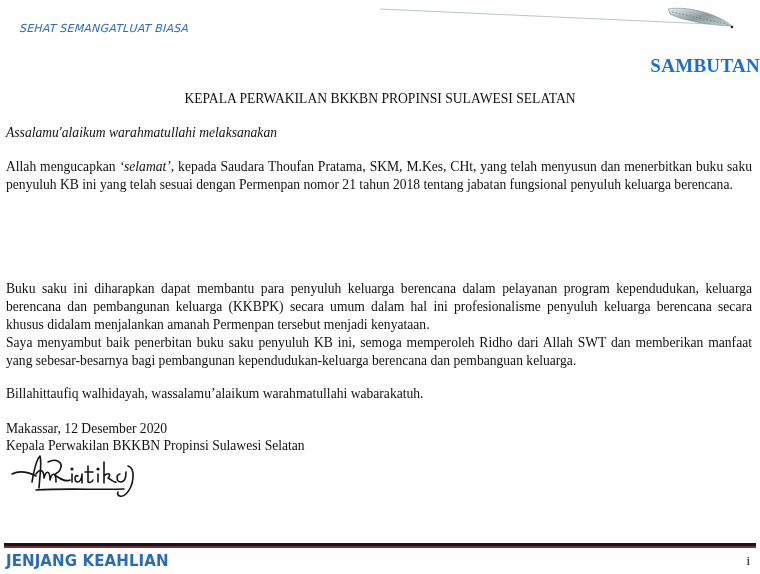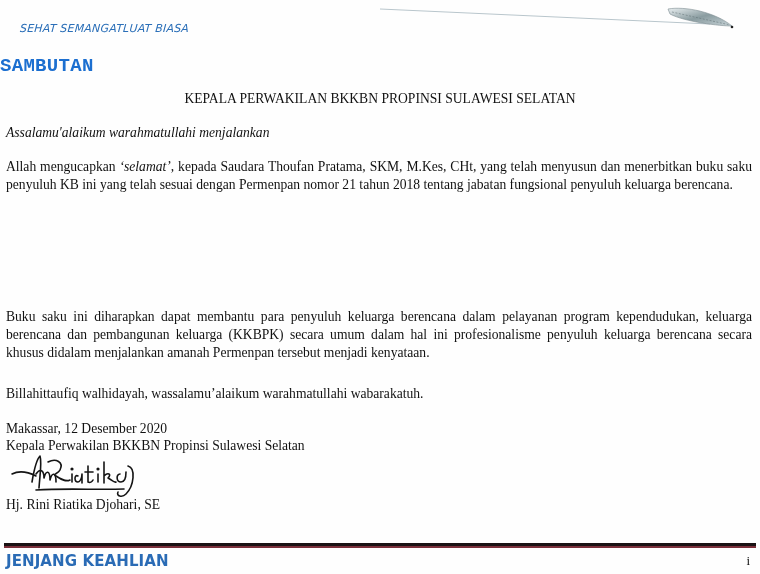--- a/index.html
+++ b/index.html
@@ -37,22 +37,22 @@
       left: 380px;
       top: 0;
       width: 360px;
       height: 40px;
     }
     .title {
       position: absolute;
       left: 0;
       width: 760px;
       top: 55px;
-      text-align: left;
-      font-family: Liberation Mono, monospace;
+      text-align: right;
+      font-family: Liberation Serif, serif;
       font-weight: bold;
       font-size: 19px;
       color: #1c6fd0;
       letter-spacing: 0.3px;
     }
     .subtitle {
       position: absolute;
       left: 0;
       width: 760px;
       top: 91px;
@@ -68,21 +68,21 @@
       line-height: 18px;
       text-align: justify;
       color: #111;
     }
     .greeting {
       top: 124px;
       font-style: italic;
     }
     .p1 { top: 158px; }
     .p2 { top: 229px; }
-    .p3 { top: 280px; margin-top: 28px; }
+    .p3 { top: 280px; }
     .p4 { top: 334px; }
     .p5 { top: 385px; }
     .closing {
       position: absolute;
       left: 6px;
       top: 420px;
       font-size: 13.6px;
       line-height: 17px;
       color: #111;
     }
@@ -144,27 +144,28 @@
     </defs>
     <line x1="0" y1="9" x2="330" y2="24" stroke="#b9c6cc" stroke-width="1"></line>
     <path d="M288 9 C 305 6, 335 12, 352 26 C 340 26, 305 22, 290 14 Z" fill="url(#quillGrad)" stroke="#7c8c90" stroke-width="0.6"></path>
     <line x1="292" y1="12" x2="350" y2="25" stroke="#5c6c70" stroke-width="0.5" stroke-dasharray="2,1.5"></line>
     <circle cx="352" cy="27" r="1.3" fill="#222"></circle>
   </svg>
 
   <div class="title">SAMBUTAN</div>
   <div class="subtitle">KEPALA PERWAKILAN BKKBN PROPINSI SULAWESI SELATAN</div>
 
-  <div class="body-text greeting">Assalamu'alaikum warahmatullahi menjalankan</div>
+  <div class="body-text greeting">Assalamu'alaikum warahmatullahi melaksanakan</div>
 
   <div class="body-text p1">
     <span>Allah mengucapkan </span><em>‘selamat’</em><span>, kepada Saudara Thoufan Pratama, SKM, M.Kes, CHt, yang telah menyusun dan menerbitkan buku saku penyuluh KB ini yang telah sesuai dengan Permenpan nomor 21 tahun 2018 tentang jabatan fungsional penyuluh keluarga berencana.</span>
   </div>
 
   <div class="body-text p3">Buku saku ini diharapkan dapat membantu para penyuluh keluarga berencana dalam pelayanan program kependudukan, keluarga berencana dan pembangunan keluarga (KKBPK) secara umum dalam hal ini profesionalisme penyuluh keluarga berencana secara khusus didalam menjalankan amanah Permenpan tersebut menjadi kenyataan.</div>
+  <div class="body-text p4">Saya menyambut baik penerbitan buku saku penyuluh KB ini, semoga memperoleh Ridho dari Allah SWT dan memberikan manfaat yang sebesar-besarnya bagi pembangunan kependudukan-keluarga berencana dan pembanguan keluarga.</div>
   <div class="body-text p5">Billahittaufiq walhidayah, wassalamu’alaikum warahmatullahi wabarakatuh.</div>
 
   <div class="closing">
     <div>Makassar, 12 Desember 2020</div>
     <div>Kepala Perwakilan BKKBN Propinsi Sulawesi Selatan</div>
   </div>
 
   <svg class="signature" viewBox="0 0 150 50" xmlns="http://www.w3.org/2000/svg">
     <g fill="none" stroke="#141414" stroke-width="1.6" stroke-linecap="round" stroke-linejoin="round">
       <path d="M6 22 C 14 18, 22 20, 30 24"></path>
@@ -178,19 +179,18 @@
       <path d="M79 20 L 87 20"></path>
       <path d="M92 22 L 92 30"></path>
       <circle cx="92" cy="17" r="0.8" fill="#141414"></circle>
       <path d="M98 10 L 98 31 M98 24 C 102 20, 106 22, 102 26 C 106 28, 108 31, 110 30"></path>
       <path d="M114 22 C 110 22, 110 30, 115 30 C 118 30, 120 26, 120 20"></path>
       <path d="M122 14 C 130 16, 128 34, 120 42 C 116 46, 110 44, 112 40"></path>
       <path d="M30 38 C 60 36, 90 38, 118 37"></path>
     </g>
   </svg>
 
-  <div class="signer">Hj. Rini Riatika Djohari, SE</div>
 
   <div class="footer-rule"></div>
   <div class="footer-label">JENJANG KEAHLIAN</div>
   <div class="page-number">i</div>
 
 </div>
 
 </body></html>

